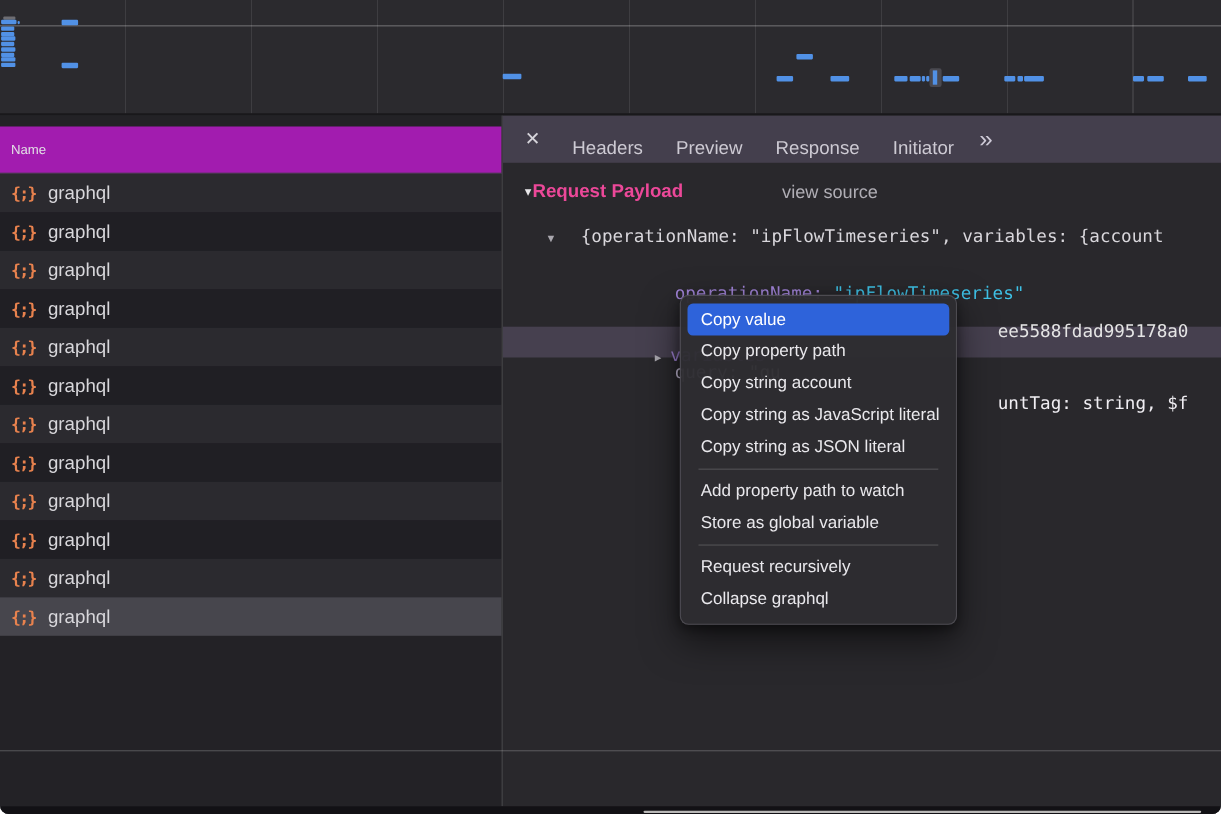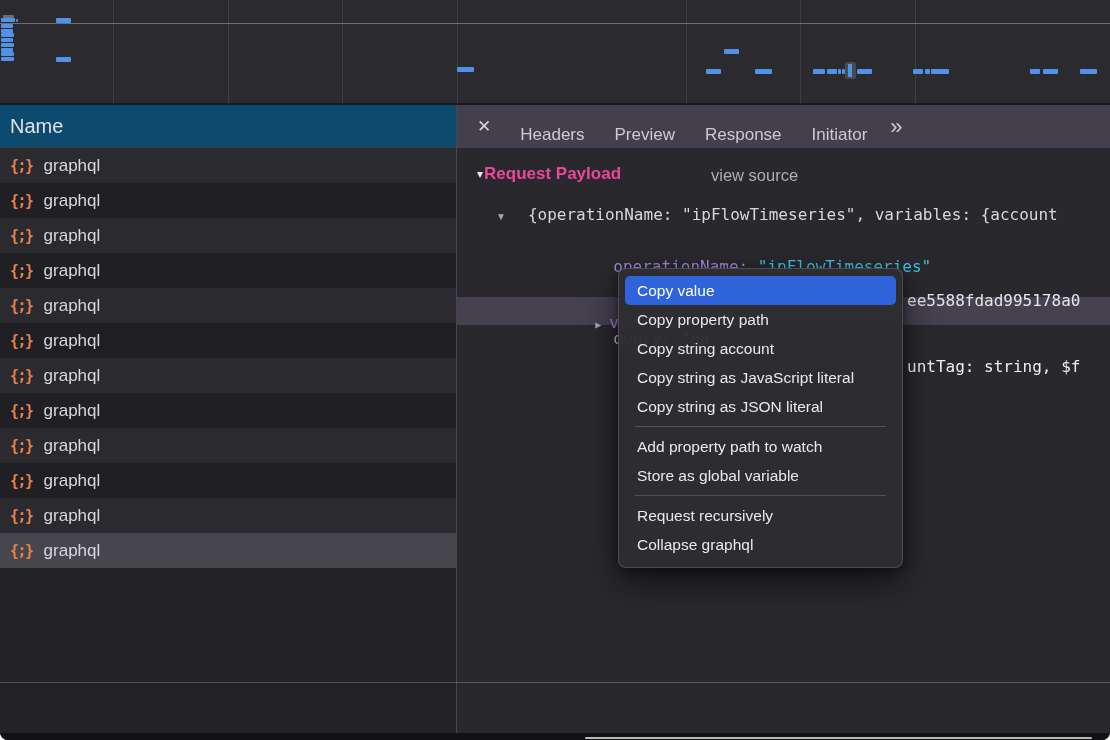--- a/index.html
+++ b/index.html
@@ -18,22 +18,22 @@
   .overview .hline{position:absolute;left:0;right:0;top:23px;height:1px;background:rgba(255,255,255,0.32);}
   .bar{position:absolute;border-radius:1px;}
   .bar.blue{background:var(--c-bar);}
   .bar.gray{background:#6e6d72;}
   .bar.marker{background:#4a4950;border-radius:2px;}
   .bar.marker .marker-core{position:absolute;left:3px;top:2px;bottom:2px;width:4px;background:var(--c-bar);}
   
   .main{position:absolute;left:0;top:105px;width:1110px;height:628px;}
   .left-panel{position:absolute;left:0;top:0;width:456px;height:628px;background:#232226;}
   .col-header{
-    height:42px;border-bottom:1px solid #403e45;background:#0c4a6e;
-    line-height:42px;padding-left:10px;font-size:20px;color:#e2e1e5;
+    height:42px;border-bottom:1px solid #403e45;background:#a21caf;
+    line-height:42px;padding-left:10px;font-size:12px;color:#e2e1e5;margin-top:10px;
   }
   .req-row{height:35px;display:flex;align-items:center;padding-left:10px;gap:11px;}
   .req-row.odd{background:#2b2a2f;}
   .req-row.even{background:#201f24;}
   .req-row.selected{background:#47464d;}
   .braces-ico{
     font-family:"DejaVu Sans Mono",monospace;font-weight:bold;font-size:15px;
     color:var(--c-icon);letter-spacing:-1.5px;
   }
   .req-label{font-size:17px;color:#d8d7db;}
@@ -79,21 +79,21 @@
   .sel-row .inner{margin-left:60px;}
   .sel-key{color:#d3c9e6;}
   .sel-val{color:#efedf2;}
   .frag-right{position:absolute;left:450px;color:#efedf2;}
   .t-vars{top:142px;left:42px;}
   .t-vars .k{margin-left:8px;}
   .vars-frag{position:absolute;top:142px;left:450px;height:22px;line-height:22px;color:#e5e5e5;}
   .h-divider{position:absolute;left:0;right:0;top:577px;height:1px;background:rgba(255,255,255,0.22);z-index:3;}
   
   .context-menu{
-    position:absolute;left:618px;top:268px;width:285px;box-sizing:border-box;
+    position:absolute;left:618px;top:268px;width:252px;box-sizing:border-box;
     background:rgba(45,44,49,0.97);
     border:1px solid rgba(118,115,125,0.45);
     border-radius:8px;
     box-shadow:0 14px 34px rgba(0,0,0,0.55),0 3px 10px rgba(0,0,0,0.4);
     padding:7px 6px 8px 6px;z-index:10;
   }
   .menu-item{
     height:29px;line-height:29px;padding:0 12px;border-radius:5px;
     font-size:15.5px;color:#e9e8ec;white-space:nowrap;
   }

